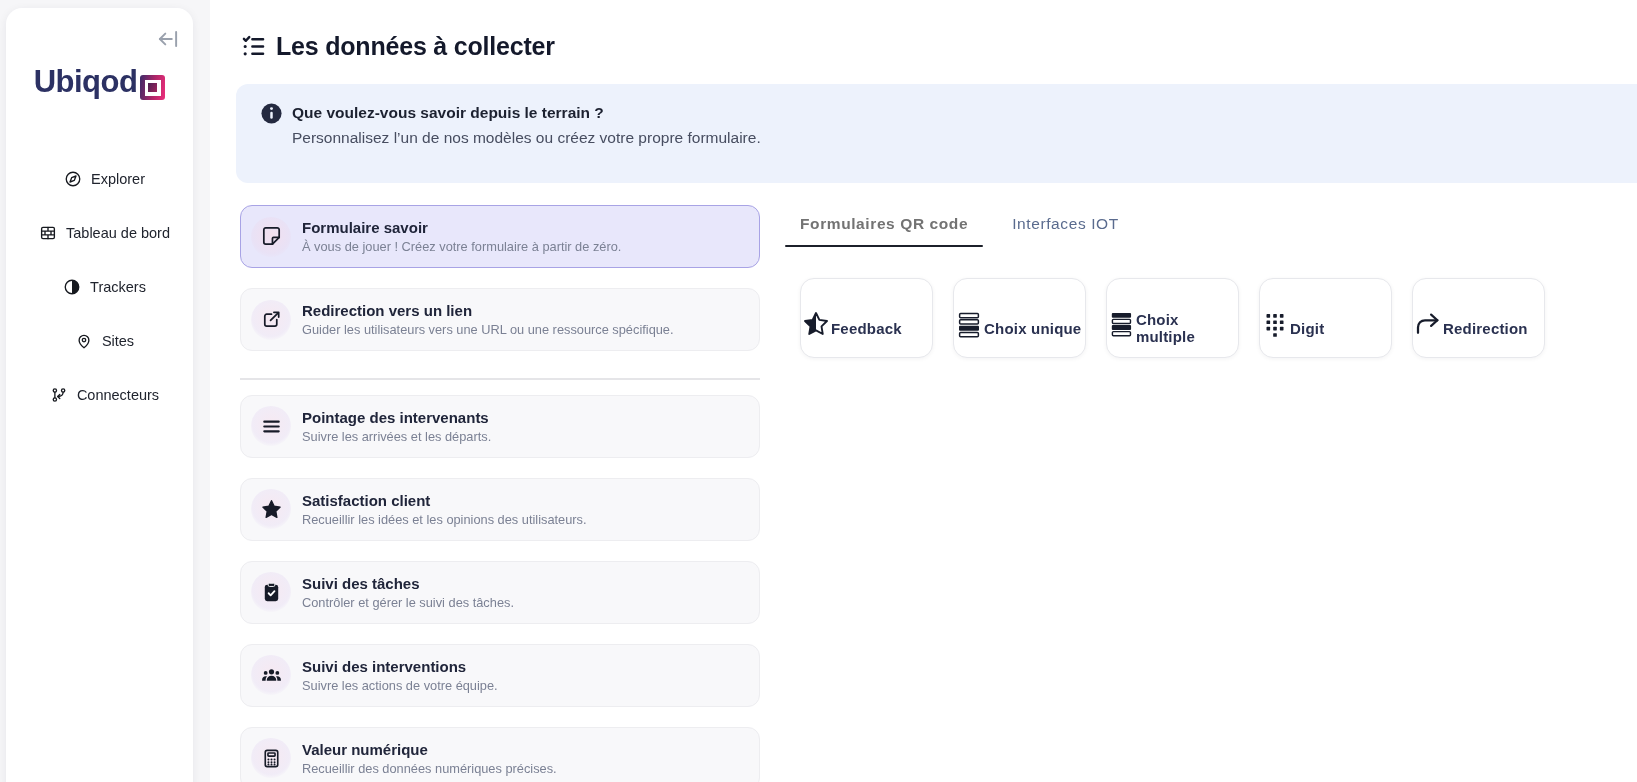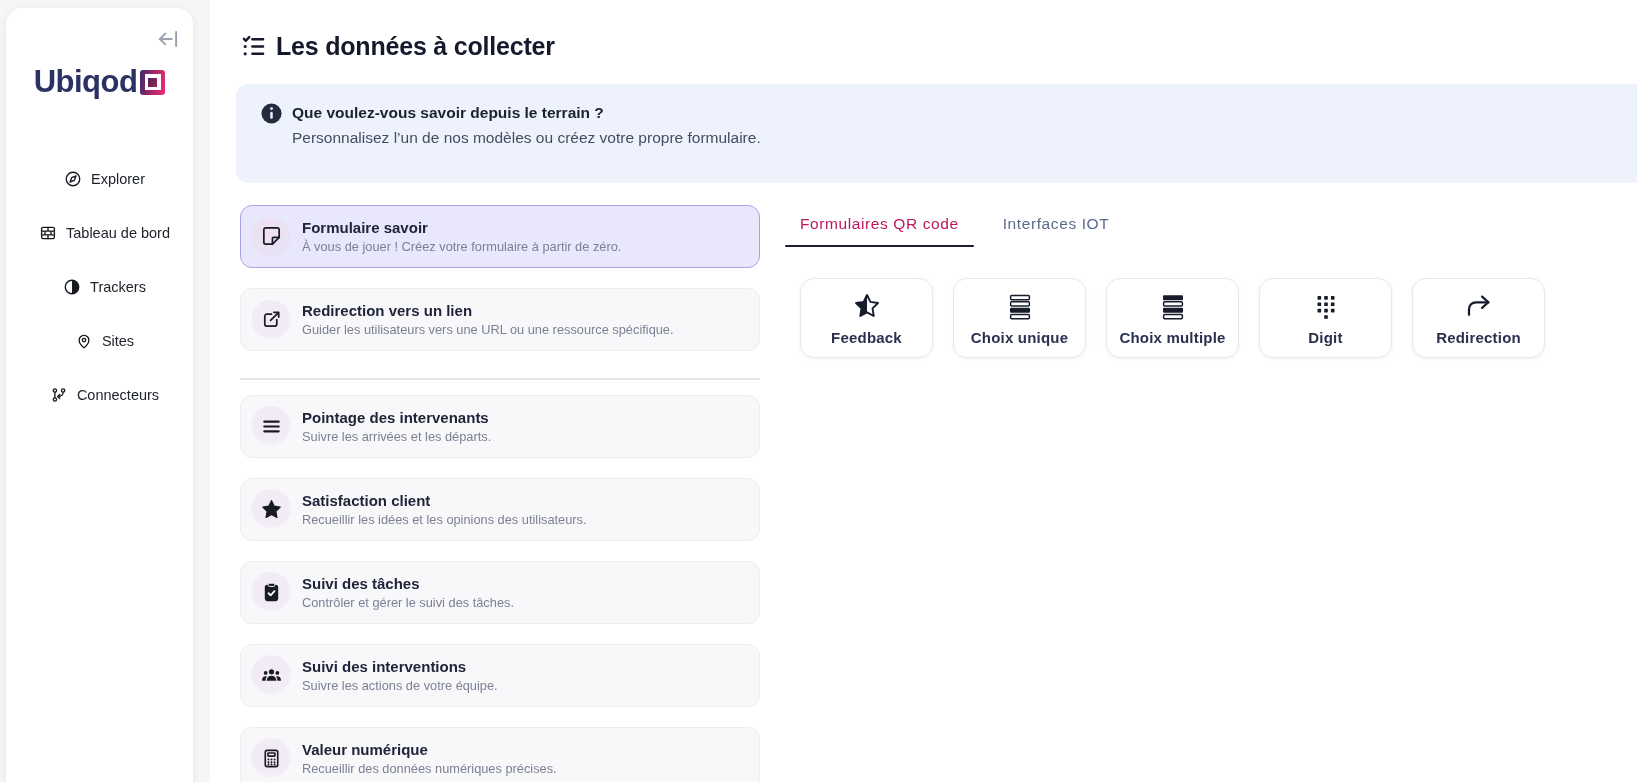--- a/index.html
+++ b/index.html
@@ -6,21 +6,21 @@
   html,body { width:1637px; height:782px; overflow:hidden; background:#fff;
     font-family:"Liberation Sans","DejaVu Sans",sans-serif; }
 
   
   .rail { position:absolute; left:0; top:0; width:210px; height:782px; background:#f6f6f8; }
   .sidebar-card { position:absolute; left:6px; top:8px; width:187px; height:790px;
     background:#fff; border-radius:16px; box-shadow:0 2px 10px rgba(30,30,60,.07); }
   .collapse-btn { position:absolute; right:12px; top:18px; width:26px; height:26px;
     color:#9aa1ad; cursor:pointer; }
   .logo { position:absolute; left:0; top:56px; width:100%; display:flex;
-    justify-content:center; align-items:center; gap:3px; }
+    justify-content:center; align-items:flex-end; gap:3px; }
   .logo-text { font-size:31px; font-weight:700; letter-spacing:-0.5px; color:#2c3163; }
   .logo-mark { width:25px; height:25px; border-radius:3px;
     background:linear-gradient(100deg,#3b2a68 0%,#b02668 55%,#ed2e7b 100%);
     display:grid; place-items:center; }
   .logo-mark-inner { width:16px; height:16px; background:#fff; display:grid; place-items:center; }
   .logo-mark-core { width:9px; height:9px; background:linear-gradient(120deg,#4b2153,#a1255e); }
   .nav { position:absolute; left:12px; top:149px; width:163px; display:flex;
     flex-direction:column; gap:10px;align-items:center; }
   .nav-item { height:44px; display:flex; align-items:center; padding-left:10px;
     border-radius:10px; cursor:pointer; color:#20242e; }
@@ -55,26 +55,26 @@
   .tcard-text { margin-left:11px; display:flex; flex-direction:column; gap:3px; }
   .tcard-title { font-size:15px; font-weight:700; color:#20253a; }
   .tcard-sub { font-size:12.8px; color:#7b8194; }
   .divider { height:1.5px; background:#e5e5e8; margin-top:27px; margin-bottom:15px; }
 
   
   .right-col { position:absolute; left:590px; top:215px; right:0; }
   .tabs { display:flex; gap:14px; margin-left:-15px; }
   .tab { padding:0 15px 14px 15px; font-size:15.5px; letter-spacing:0.6px; cursor:pointer;
     position:relative; color:#5a6b8e; font-weight:500; }
-  .tab.active { color:#be185d; font-weight:400; }
+  .tab.active { color:#737373; font-weight:700; }
   .tab.active::after { content:""; position:absolute; left:0; right:0; bottom:0;
     height:2.5px; background:#1c202a; border-radius:2px; }
   .card-grid { position:absolute; left:0; top:63px; display:flex; gap:20px; }
   .qcard { width:133px; height:80px; background:#fff; border:1px solid #e7e8ec; border-radius:14px;
-    box-shadow:0 1px 4px rgba(20,20,40,.05); display:flex; flex-direction:column; align-items:center;
+    box-shadow:0 1px 4px rgba(20,20,40,.05); display:flex; flex-direction:row; align-items:center;
     padding-top:12px; cursor:pointer; }
   .qcard-icon { width:30px; height:30px; color:#171c2b; }
   .qcard-label { margin-top:8px; font-size:15px; font-weight:700; color:#2a3150; letter-spacing:0.2px; }
 
   svg { display:block; }
 </style>
 </head>
 <body>
 
 <div class="rail">

